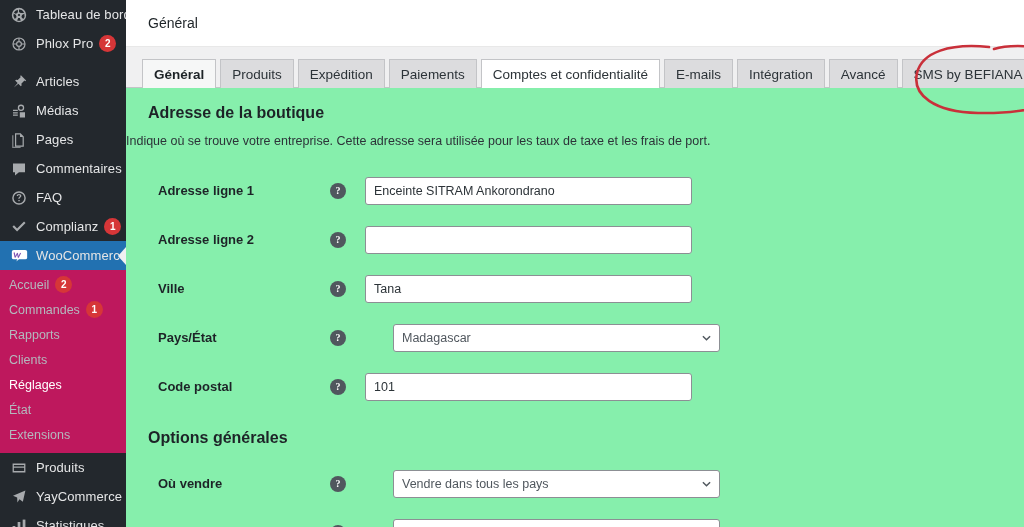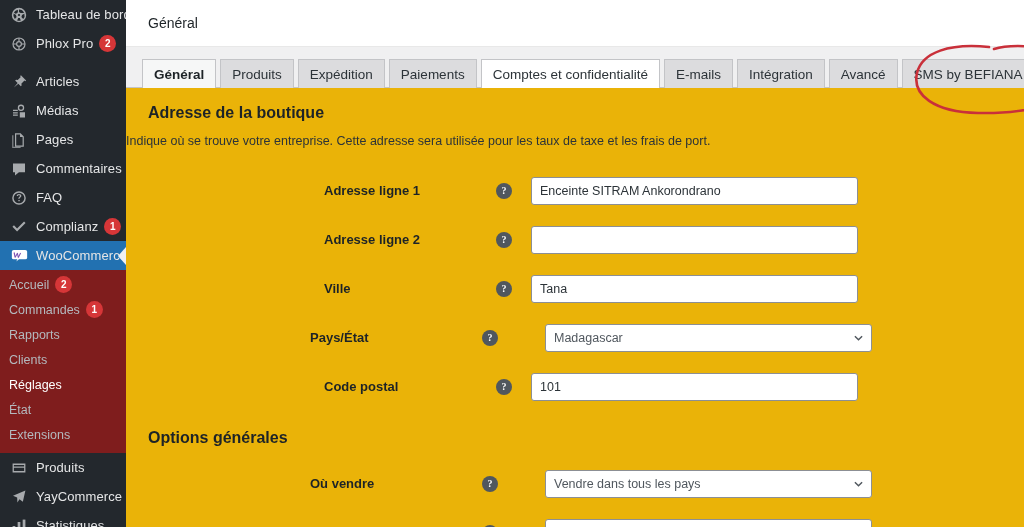--- a/index.html
+++ b/index.html
@@ -44,32 +44,32 @@
     border-right: 8px solid #f0f0f1;
   }
   .badge {
     display: inline-flex; align-items: center; justify-content: center;
     min-width: 17px; height: 17px; padding: 0 5px;
     margin-left: 6px; border-radius: 9px;
     background: #d63638; color: #fff;
     font-size: 10px; font-weight: 600; line-height: 1;
   }
   
-  #submenu { background: #7f1d1d; padding: 2px 0 6px 0; }
+  #submenu { background: #be185d; padding: 2px 0 6px 0; }
   .sub-item {
     display: flex; align-items: center;
     height: 25px; padding-left: 9px;
     color: #b4b9be; font-size: 12.5px; white-space: nowrap;
   }
   .sub-item.active { color: #fff; font-weight: 400; }
 
   
   #main {
     flex: 1 1 auto; height: 527px; position: relative;
-    background: #eab308; overflow: hidden;
+    background: #86efac; overflow: hidden;
   }
   #topbar {
     height: 47px; background: #fff;
     display: flex; align-items: center;
     padding-left: 22px;
     border-bottom: 1px solid #e8e8e8;
   }
   #page-title { font-size: 14px; color: #1d2327; font-weight: 400; }
 
   
@@ -106,21 +106,21 @@
   .section-title {
     font-size: 16px; font-weight: 700; color: #1d2327;
     padding-left: 22px; margin-bottom: 12px;
   }
   .section-desc {
     font-size: 12.5px; color: #2c3338;
     margin-bottom: 18px;
   }
   .frow {
     display: flex; align-items: center;
-    height: 49px; padding-left: 32px; justify-content: center;
+    height: 49px; padding-left: 32px;
   }
   .flabel {
     width: 172px; flex: 0 0 172px;
     font-size: 13px; font-weight: 700; color: #1d2327;
   }
   .help {
     width: 16px; height: 16px; flex: 0 0 16px;
     border-radius: 50%; background: #50575e; color: #fff;
     font-size: 10px; font-weight: 700;
     display: flex; align-items: center; justify-content: center;

